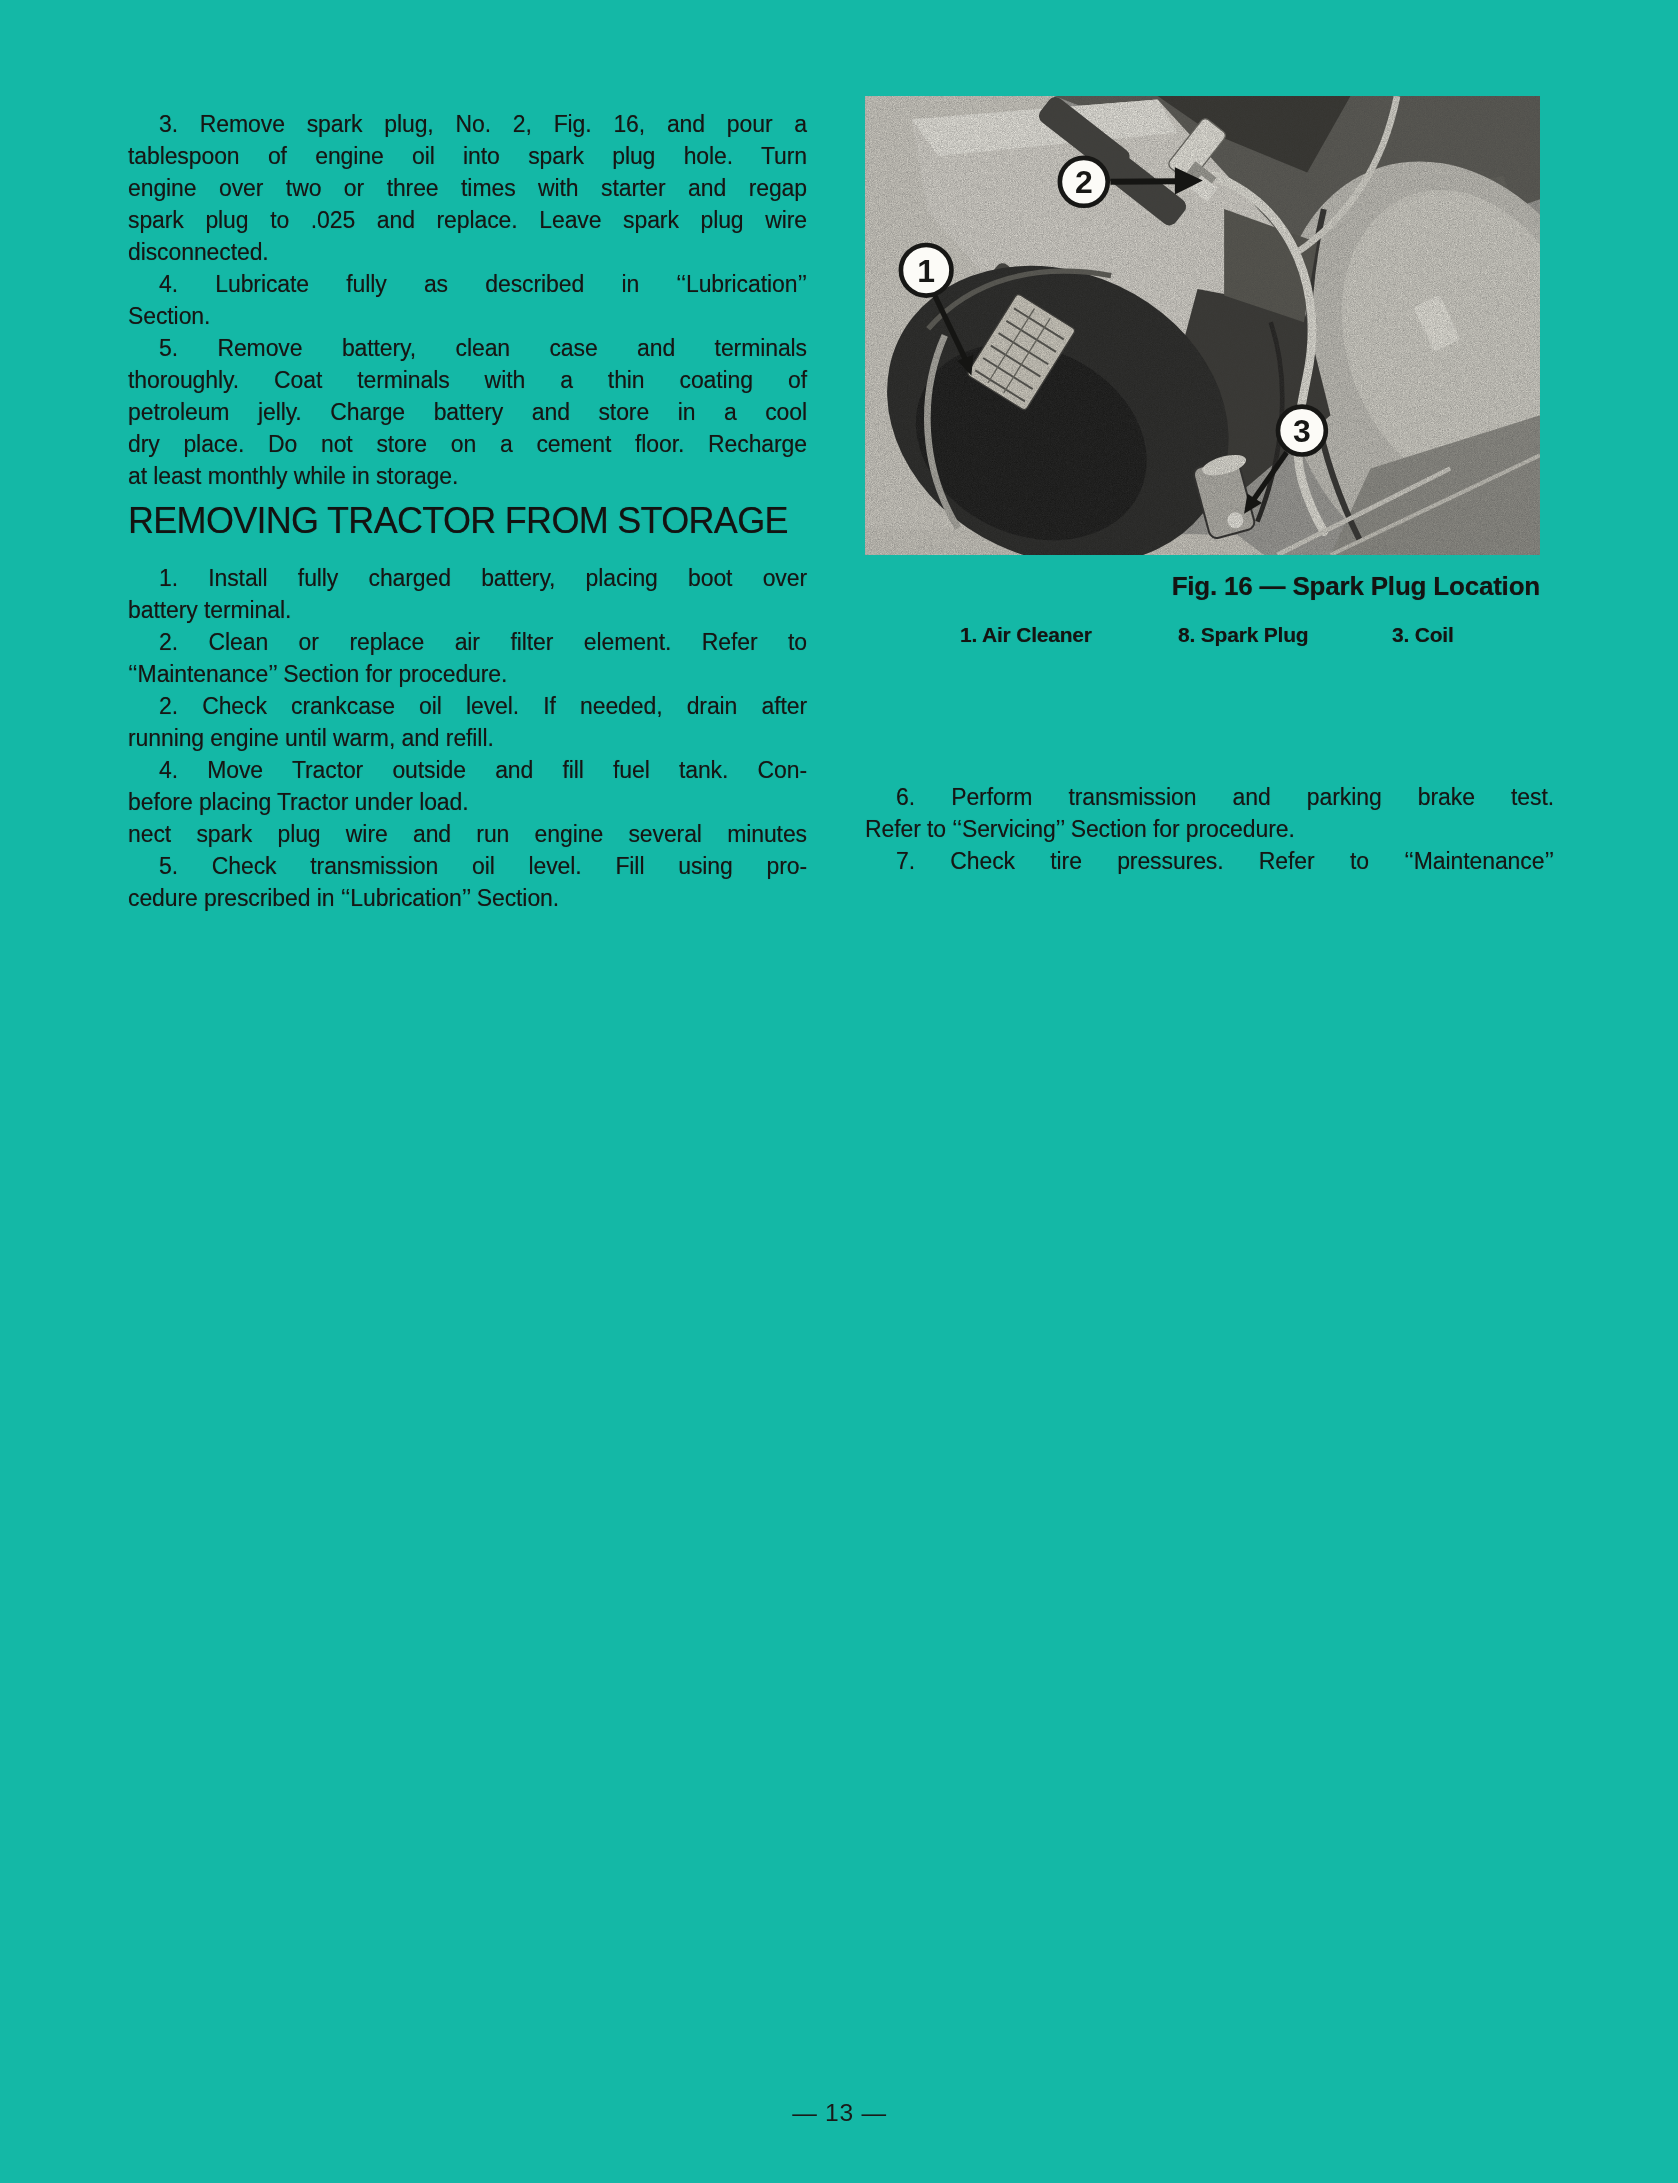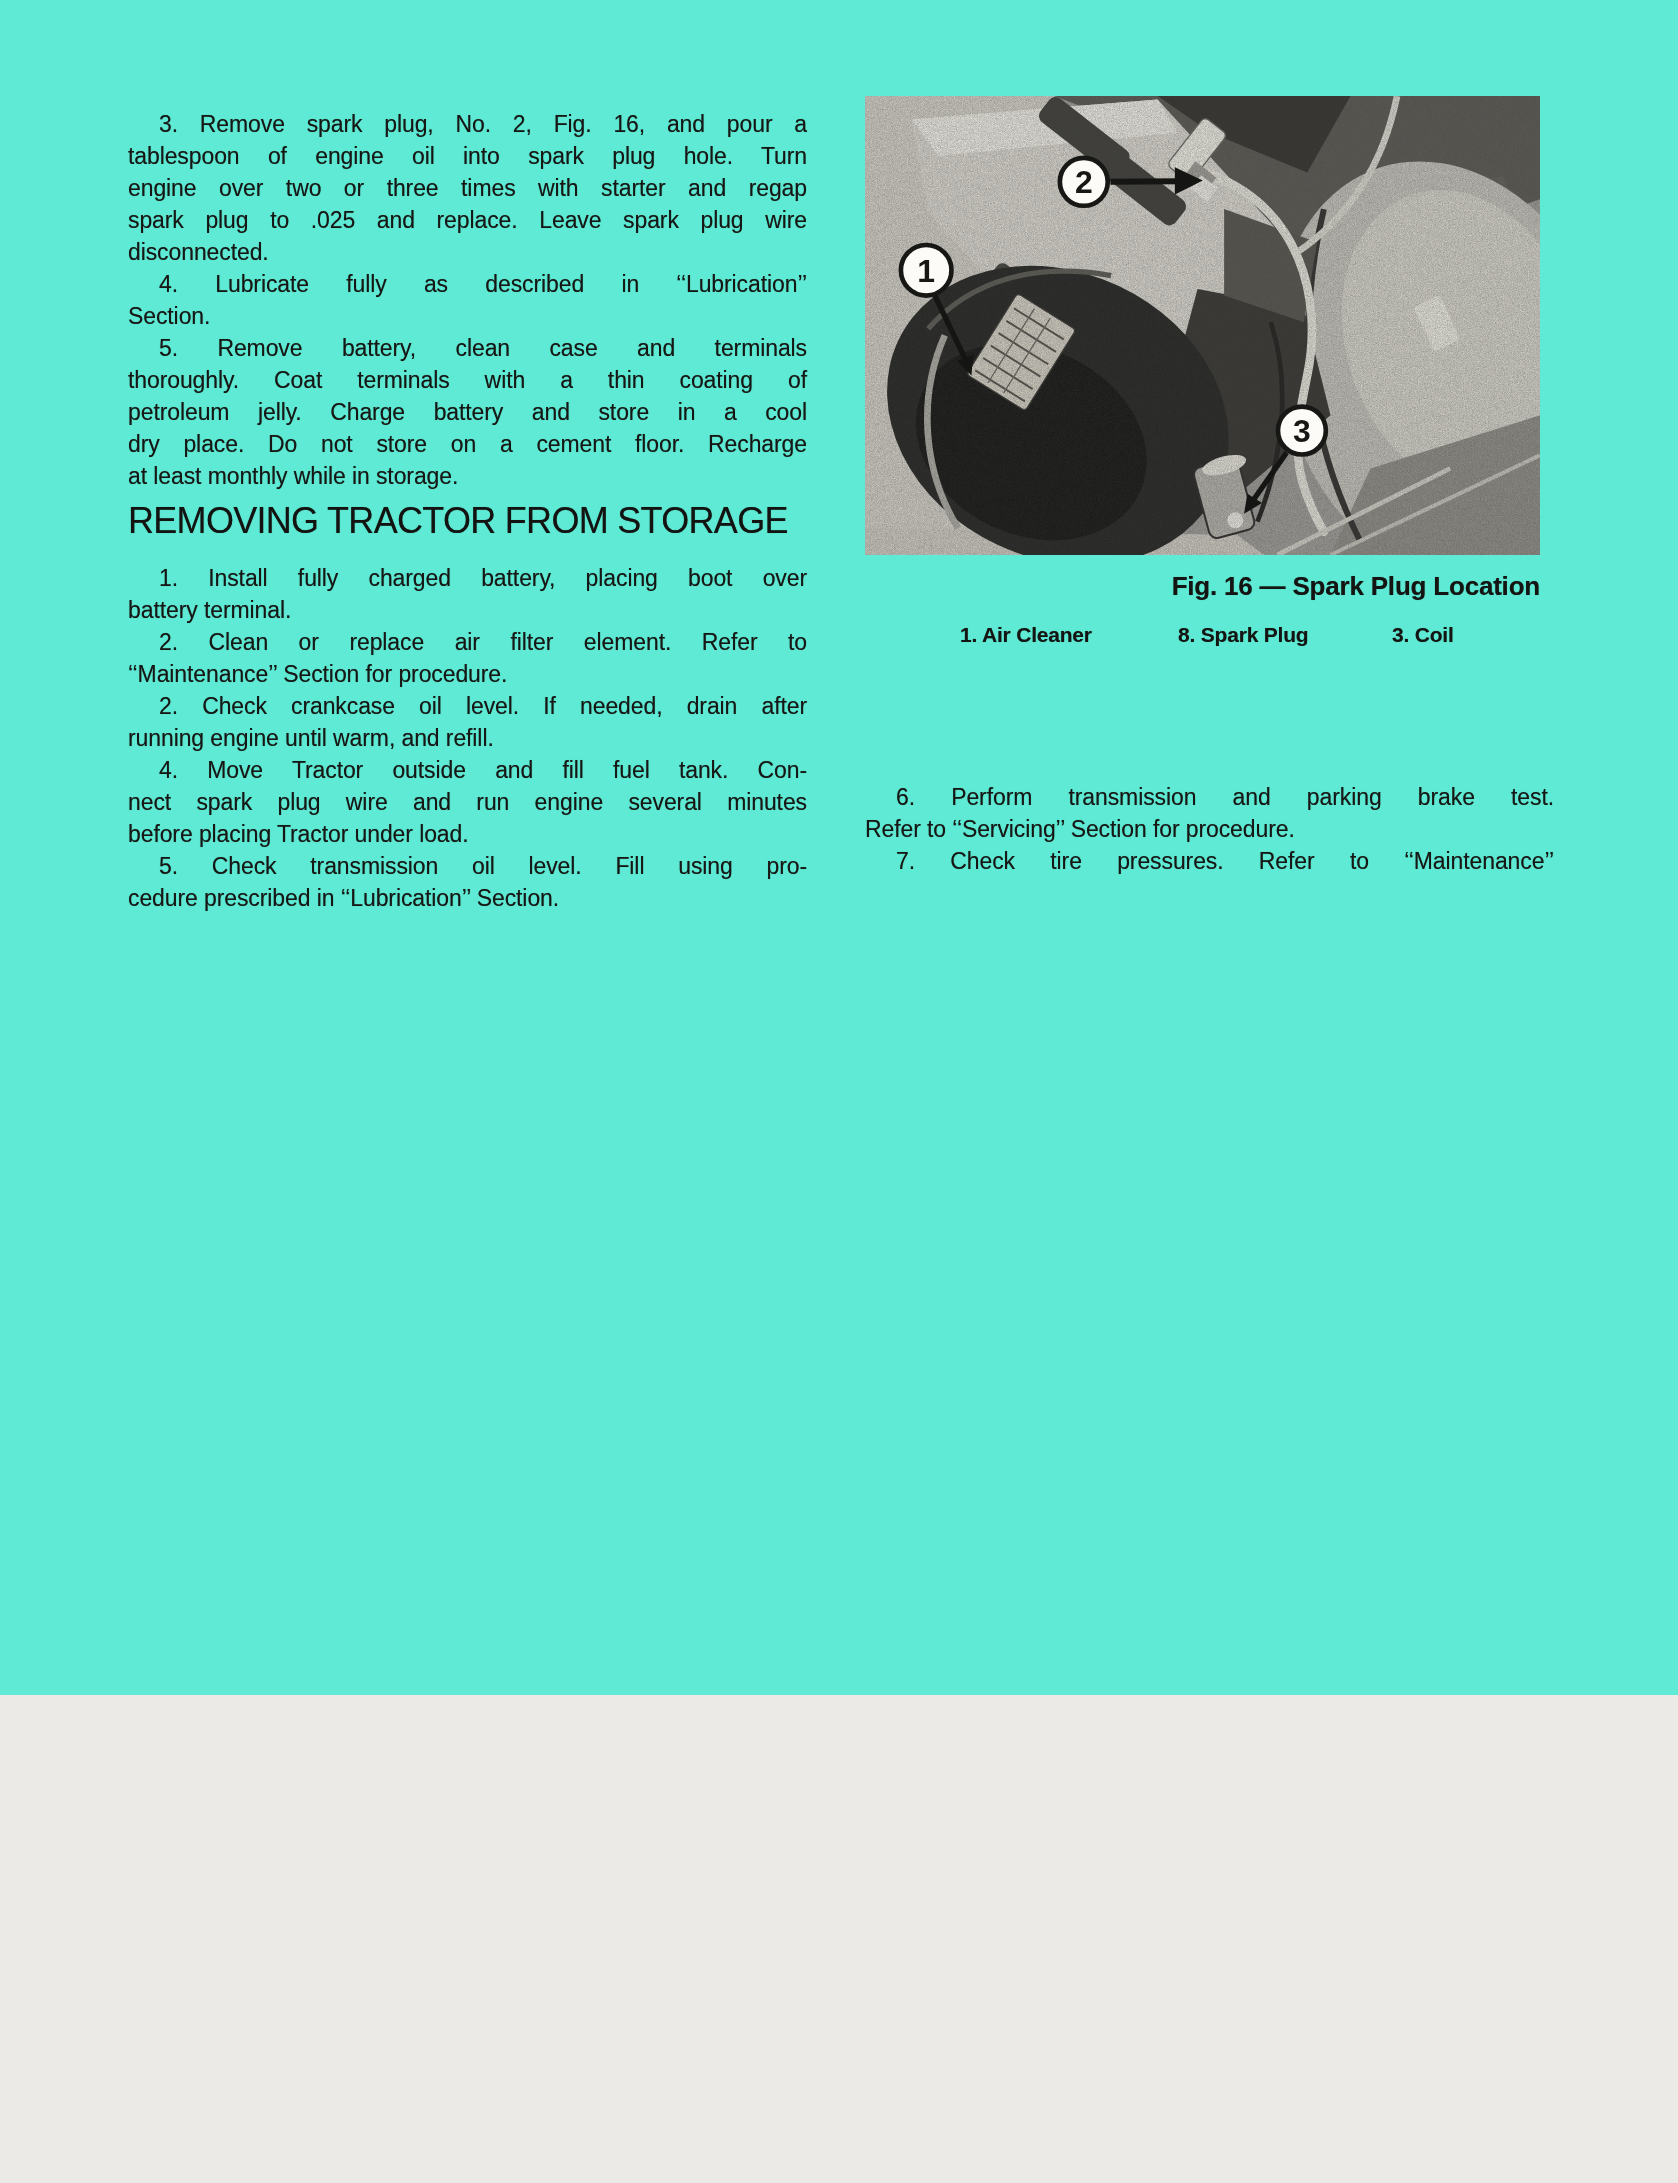--- a/index.html
+++ b/index.html
@@ -2,22 +2,22 @@
 <html style="font-size:10.6px"><head>
 <meta charset="utf-8">
 <style>
   html,body{margin:0;padding:0;}
   body{
     width:1679px;height:2183px;
     background:#eceae6;
     font-family:"Liberation Sans", sans-serif;
   }
   .page{
-    position:relative;width:1679px;height:1695px;
-    background:#5eead4;color:#161614;overflow:hidden;
+    position:relative;width:1679px;height:2183px;
+    background:#14b8a6;color:#161614;overflow:hidden;
   }
   .block{position:absolute;}
   .body-text{font-size:23px;line-height:32px;letter-spacing:-0.1px;
     color:#161614;text-shadow:0 0 0.7px rgba(22,22,20,.45);}
   .ln{text-align:justify;text-align-last:justify;white-space:normal;}
   .ln.last{text-align-last:left;}
   .ln.ind{padding-left:31px;}
   .para{margin:0;padding:0;}
   .heading{
     font-size:36px;font-weight:400;letter-spacing:-0.7px;white-space:nowrap;
@@ -75,22 +75,22 @@
     <div class="para">
       <div class="ln ind">2. Clean or replace air filter element. Refer to</div>
       <div class="ln last">‘‘Maintenance’’ Section for procedure.</div>
     </div>
     <div class="para">
       <div class="ln ind">2. Check crankcase oil level. If needed, drain after</div>
       <div class="ln last">running engine until warm, and refill.</div>
     </div>
     <div class="para">
       <div class="ln ind">4. Move Tractor outside and fill fuel tank. Con-</div>
+      <div class="ln last">before placing Tractor under load.</div>
       <div class="ln">nect spark plug wire and run engine several minutes</div>
-      <div class="ln last">before placing Tractor under load.</div>
     </div>
     <div class="para">
       <div class="ln ind">5. Check transmission oil level. Fill using pro-</div>
       <div class="ln last">cedure prescribed in ‘‘Lubrication’’ Section.</div>
     </div>
   </section>
 
   <div class="photo-wrap">
     <svg viewBox="0 0 1015 690" xmlns="http://www.w3.org/2000/svg">
       <defs>

